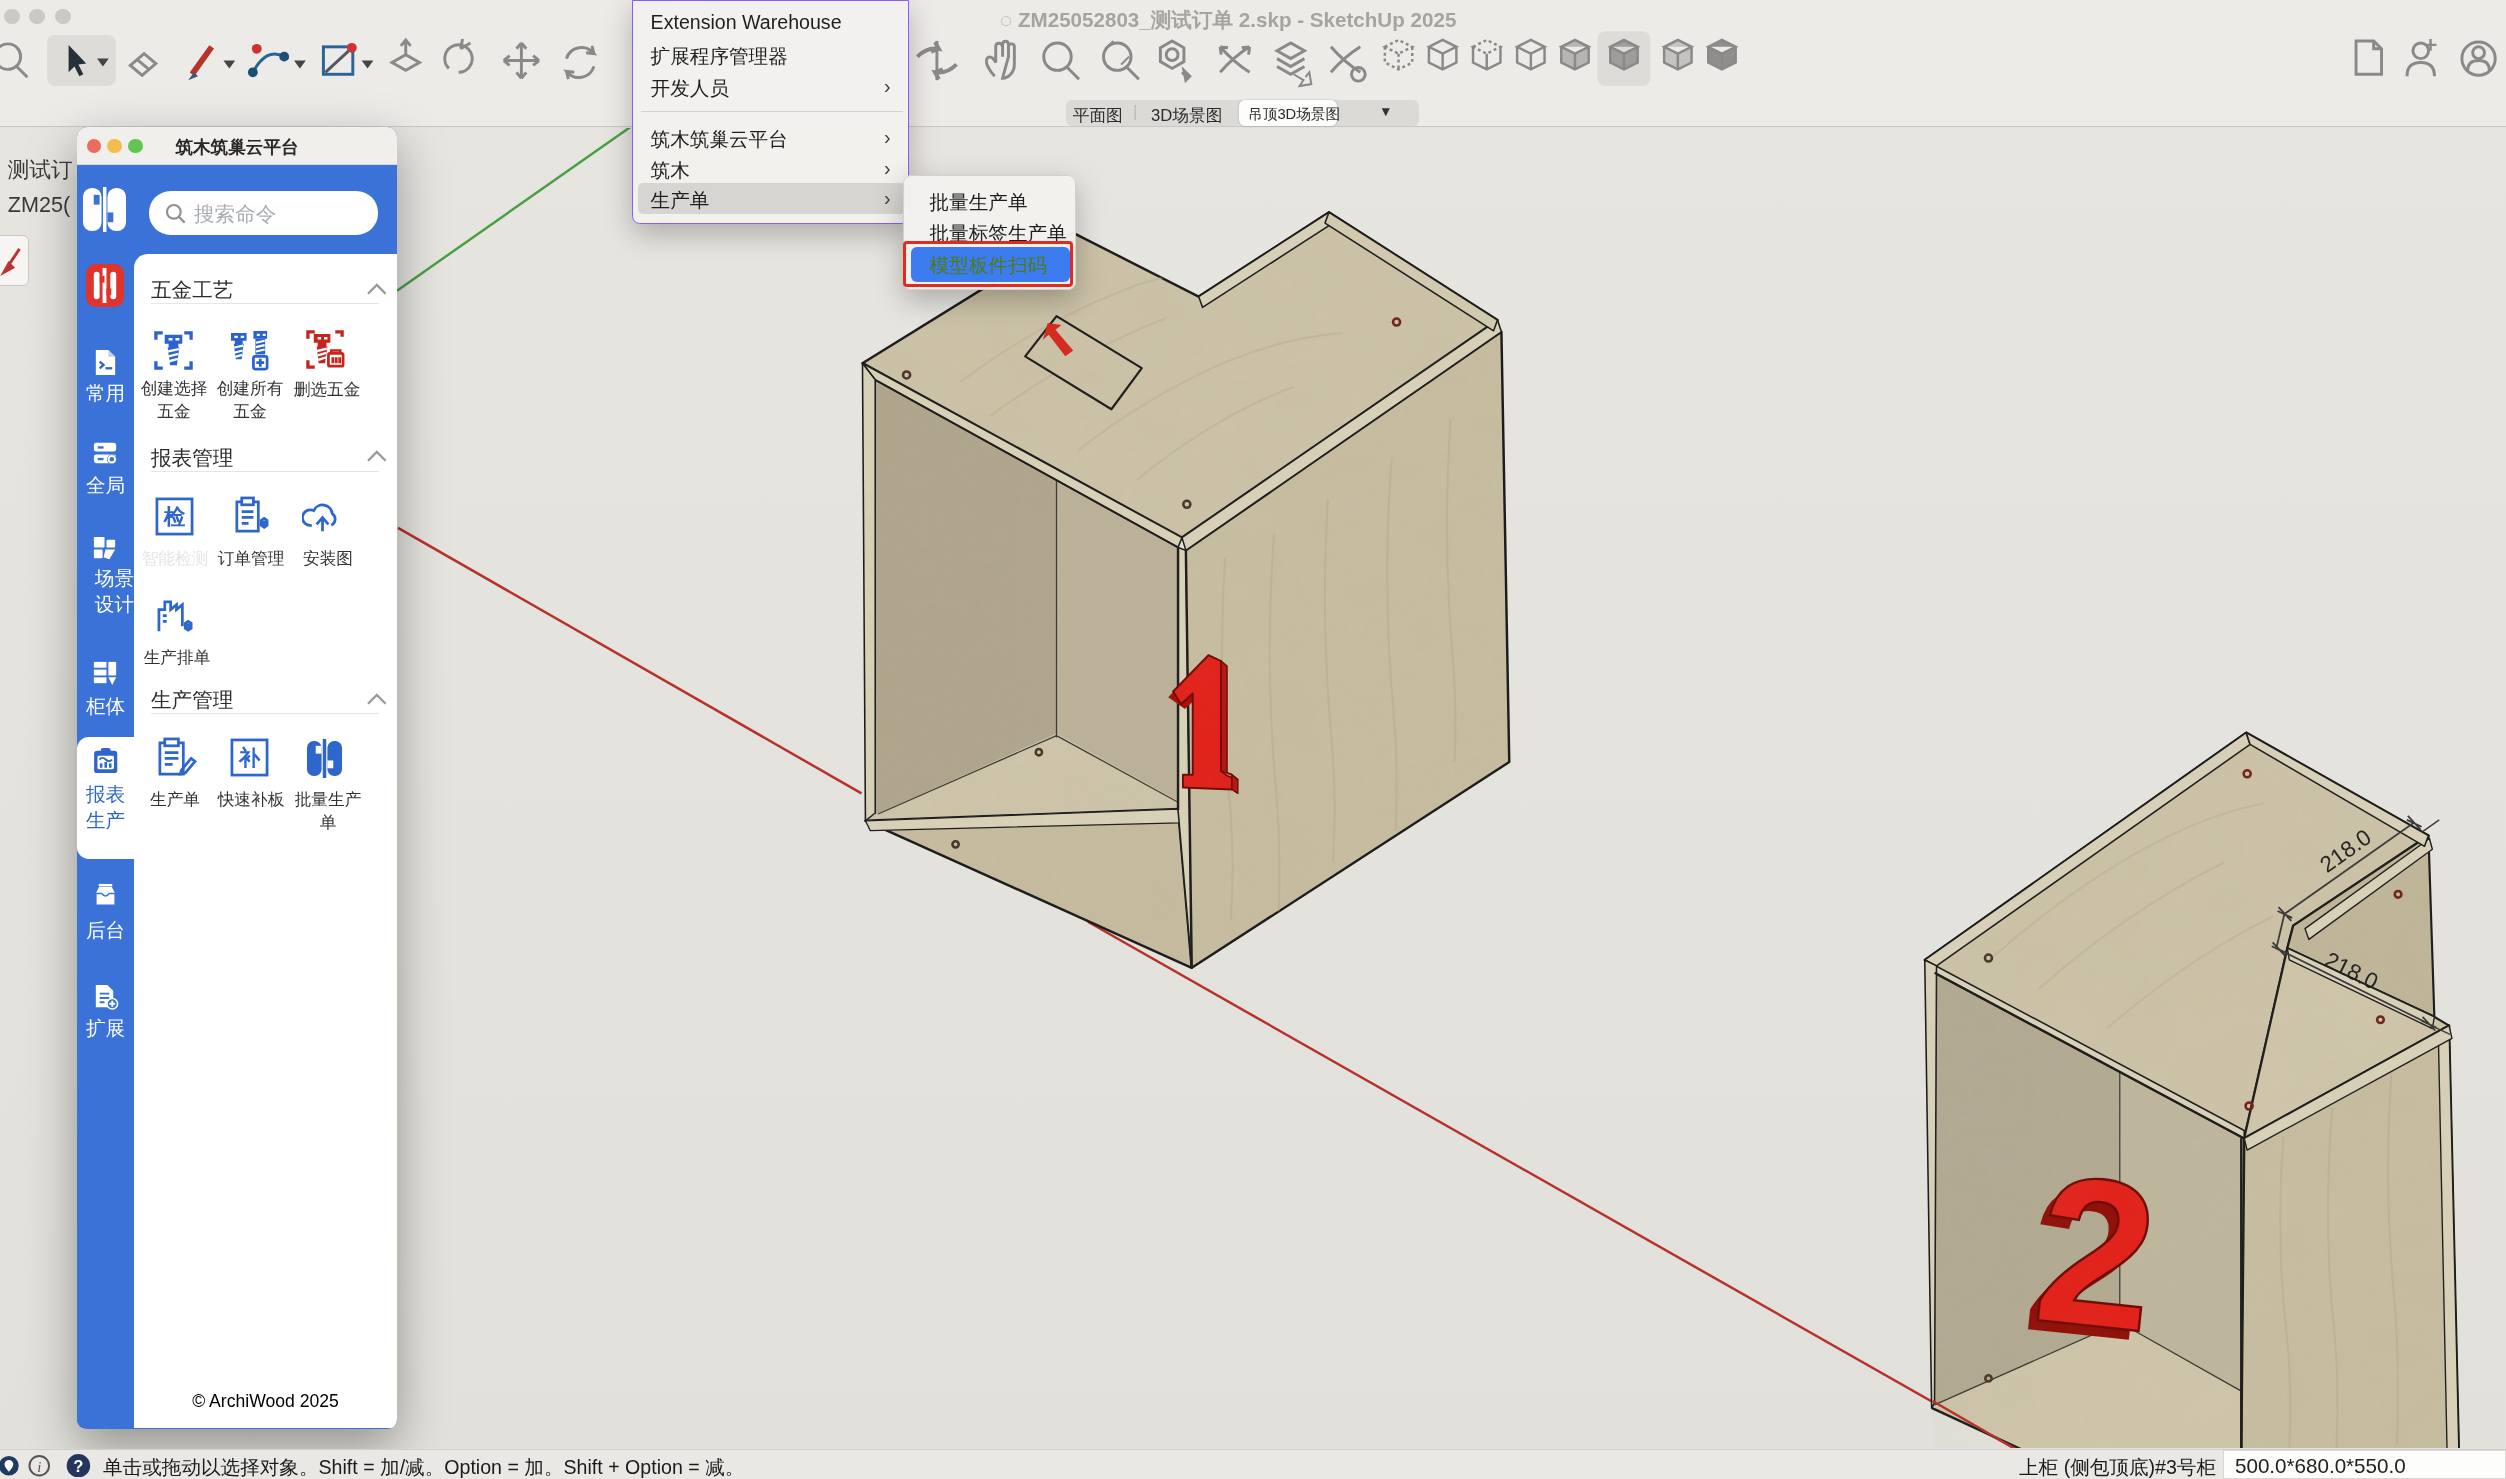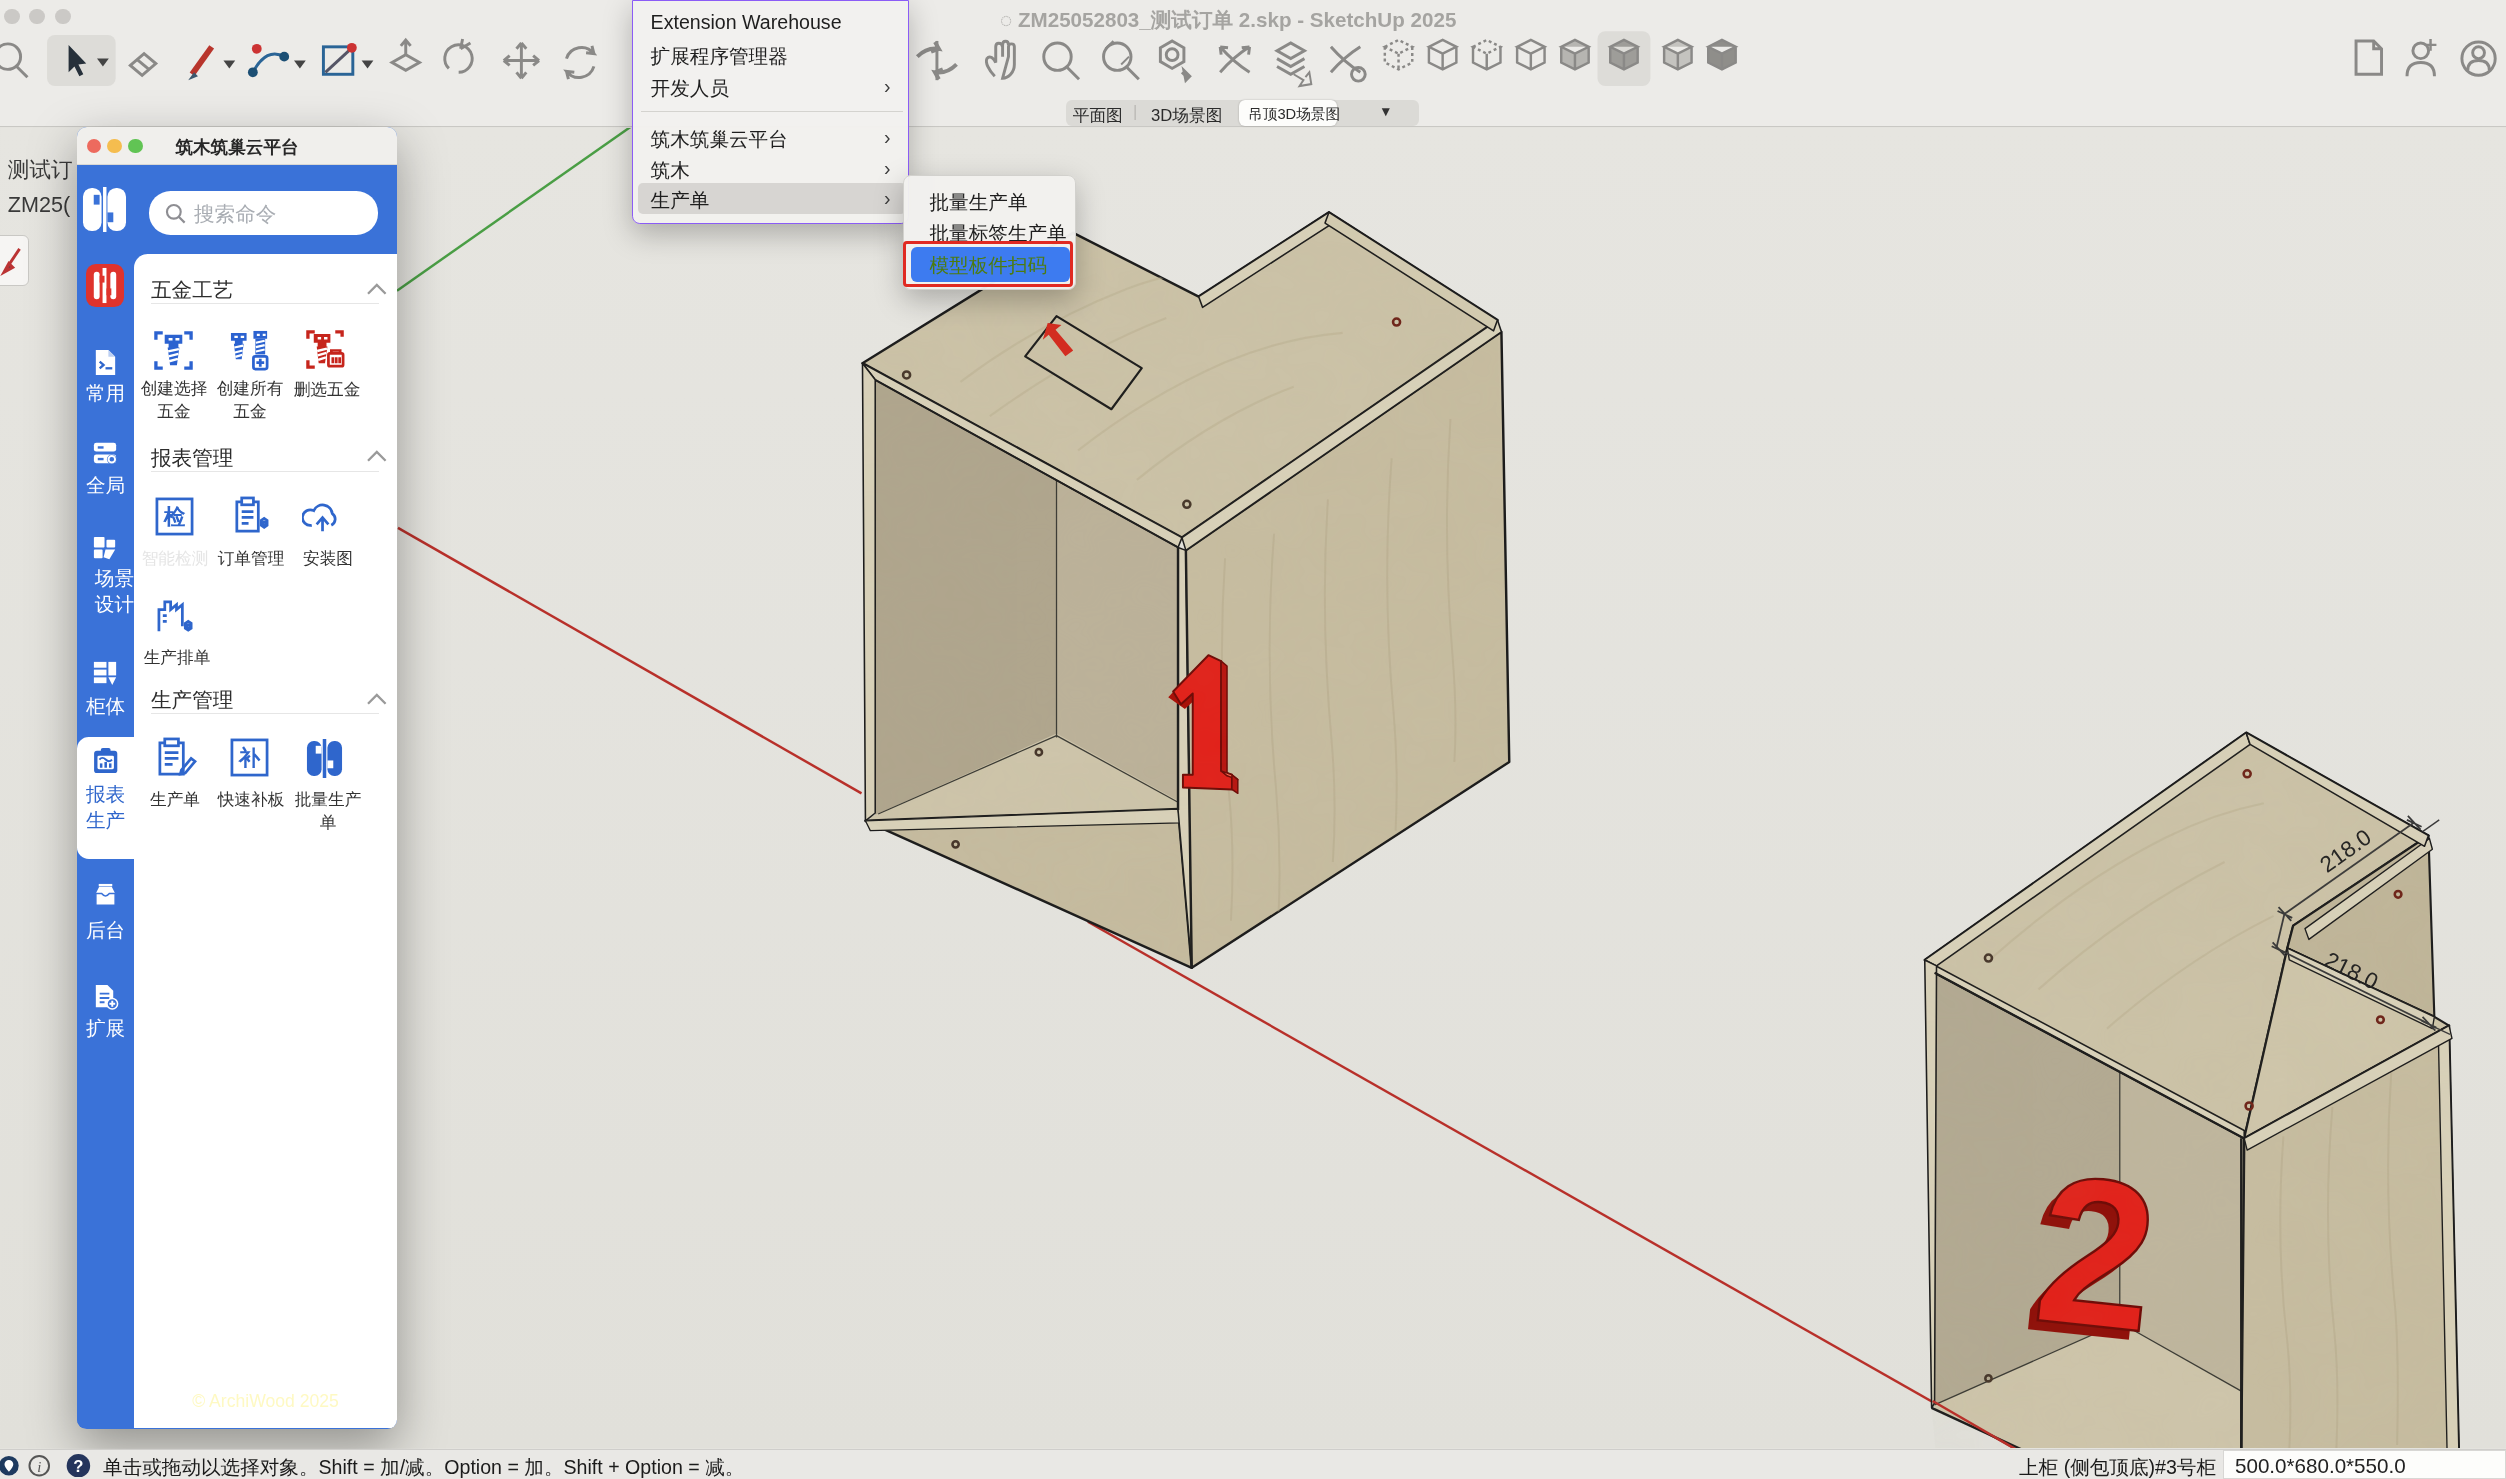--- a/index.html
+++ b/index.html
@@ -541,21 +541,21 @@
         <rect x="23" y="2" width="15" height="36" rx="7"></rect>
         <rect x="18.2" y="0" width="3.6" height="40"></rect>
         <rect x="11" y="7" width="6" height="8" fill="#fff"></rect>
         <rect x="23" y="22" width="6" height="8" fill="#fff"></rect>
       </g>
     </svg>
   <div class="abs" style="left:59px;top:661px;width:78px;text-align:center;font-size:16.7px;color:#333;">生产单</div>
   <div class="abs" style="left:135px;top:661px;width:78px;text-align:center;font-size:16.7px;color:#333;">快速补板</div>
   <div class="abs" style="left:212px;top:661px;width:78px;text-align:center;font-size:16.7px;color:#333;">批量生产单</div>
 
-  <div class="abs" style="left:57px;top:1264px;width:263px;text-align:center;font-size:17.6px;color:#fef9c3;">© ArchiWood 2025</div>
+  <div class="abs" style="left:57px;top:1264px;width:263px;text-align:center;font-size:17.6px;color:#000000;">© ArchiWood 2025</div>
 </div>
 
 <div class="abs" style="left:632px;top:0;width:277px;height:224px;background:rgba(242,241,238,.97);border:1px solid #8b5cf6;border-radius:0 0 7.8px 7.8px;box-shadow:0 9.8px 29px rgba(0,0,0,.25);font-size:19.6px;color:#1e1e1e;">
   <div class="abs" style="left:17.6px;top:9.8px;">Extension Warehouse</div>
   <div class="abs" style="left:17.6px;top:42px;">扩展程序管理器</div>
   <div class="abs" style="left:17.6px;top:74px;">开发人员</div>
   <div class="abs" style="left:251px;top:74px;color:#3c3c3c;">›</div>
   <div class="abs" style="left:7.8px;top:110px;width:262px;height:1px;background:#d4d3cf;"></div>
   <div class="abs" style="left:17.6px;top:125px;">筑木筑巢云平台</div>
   <div class="abs" style="left:251px;top:125px;color:#3c3c3c;">›</div>

